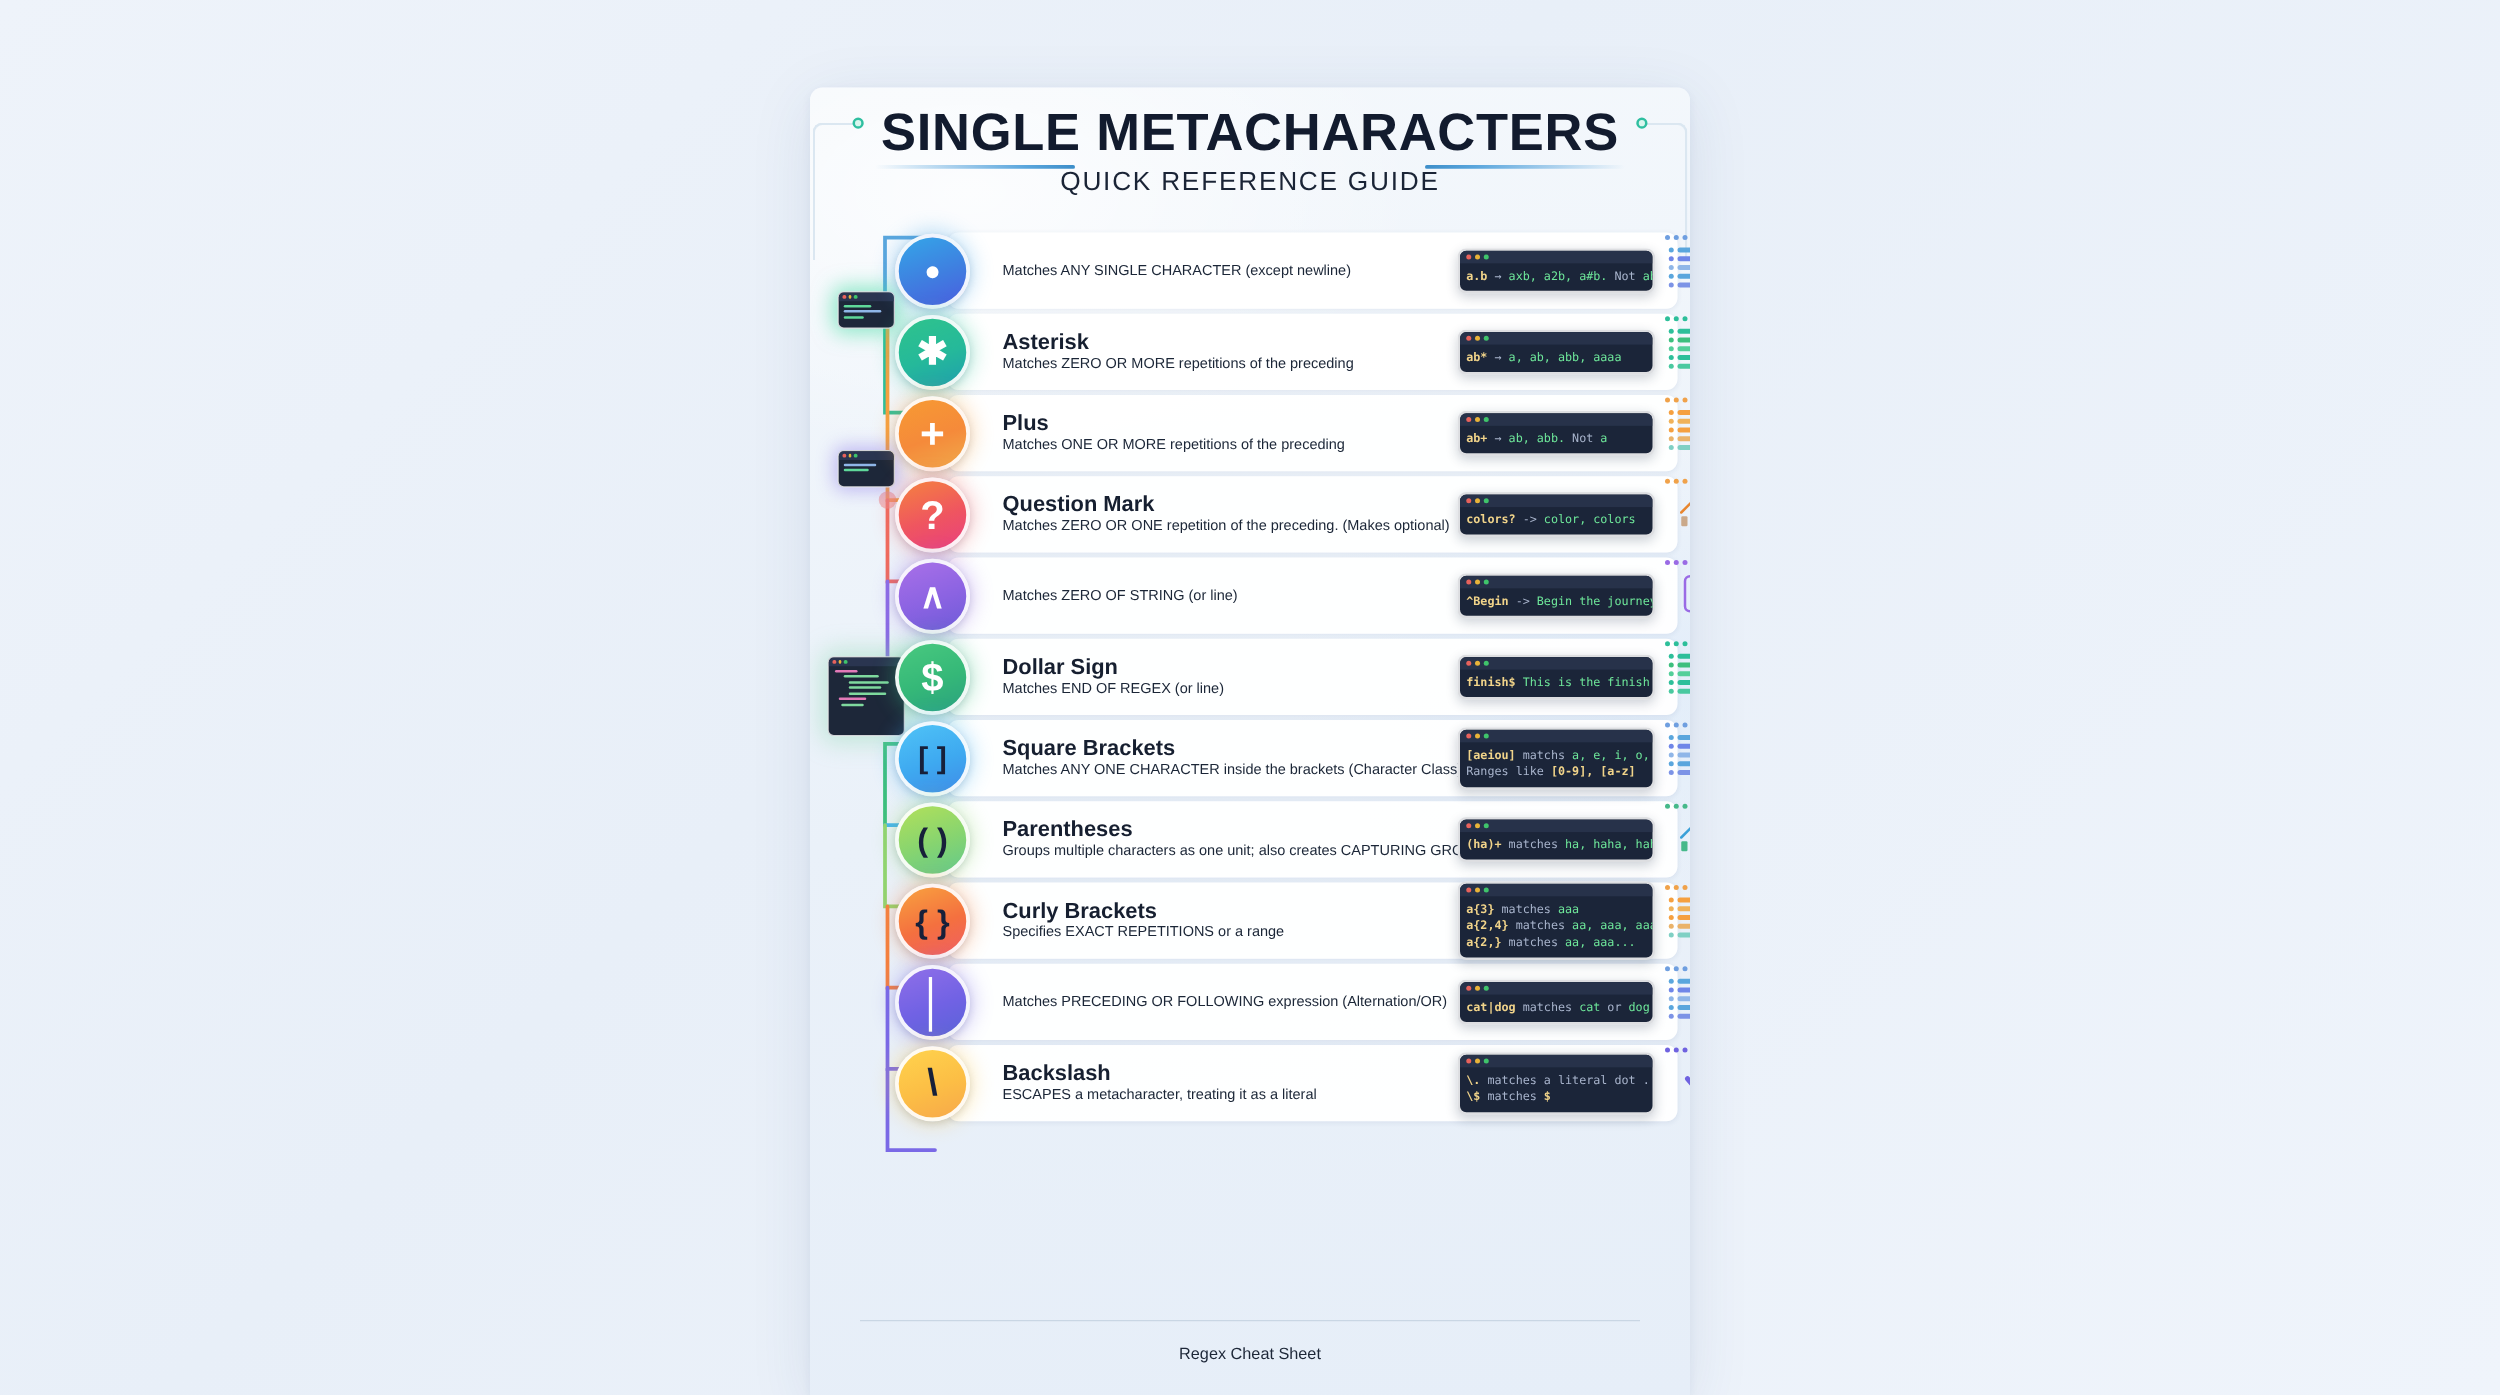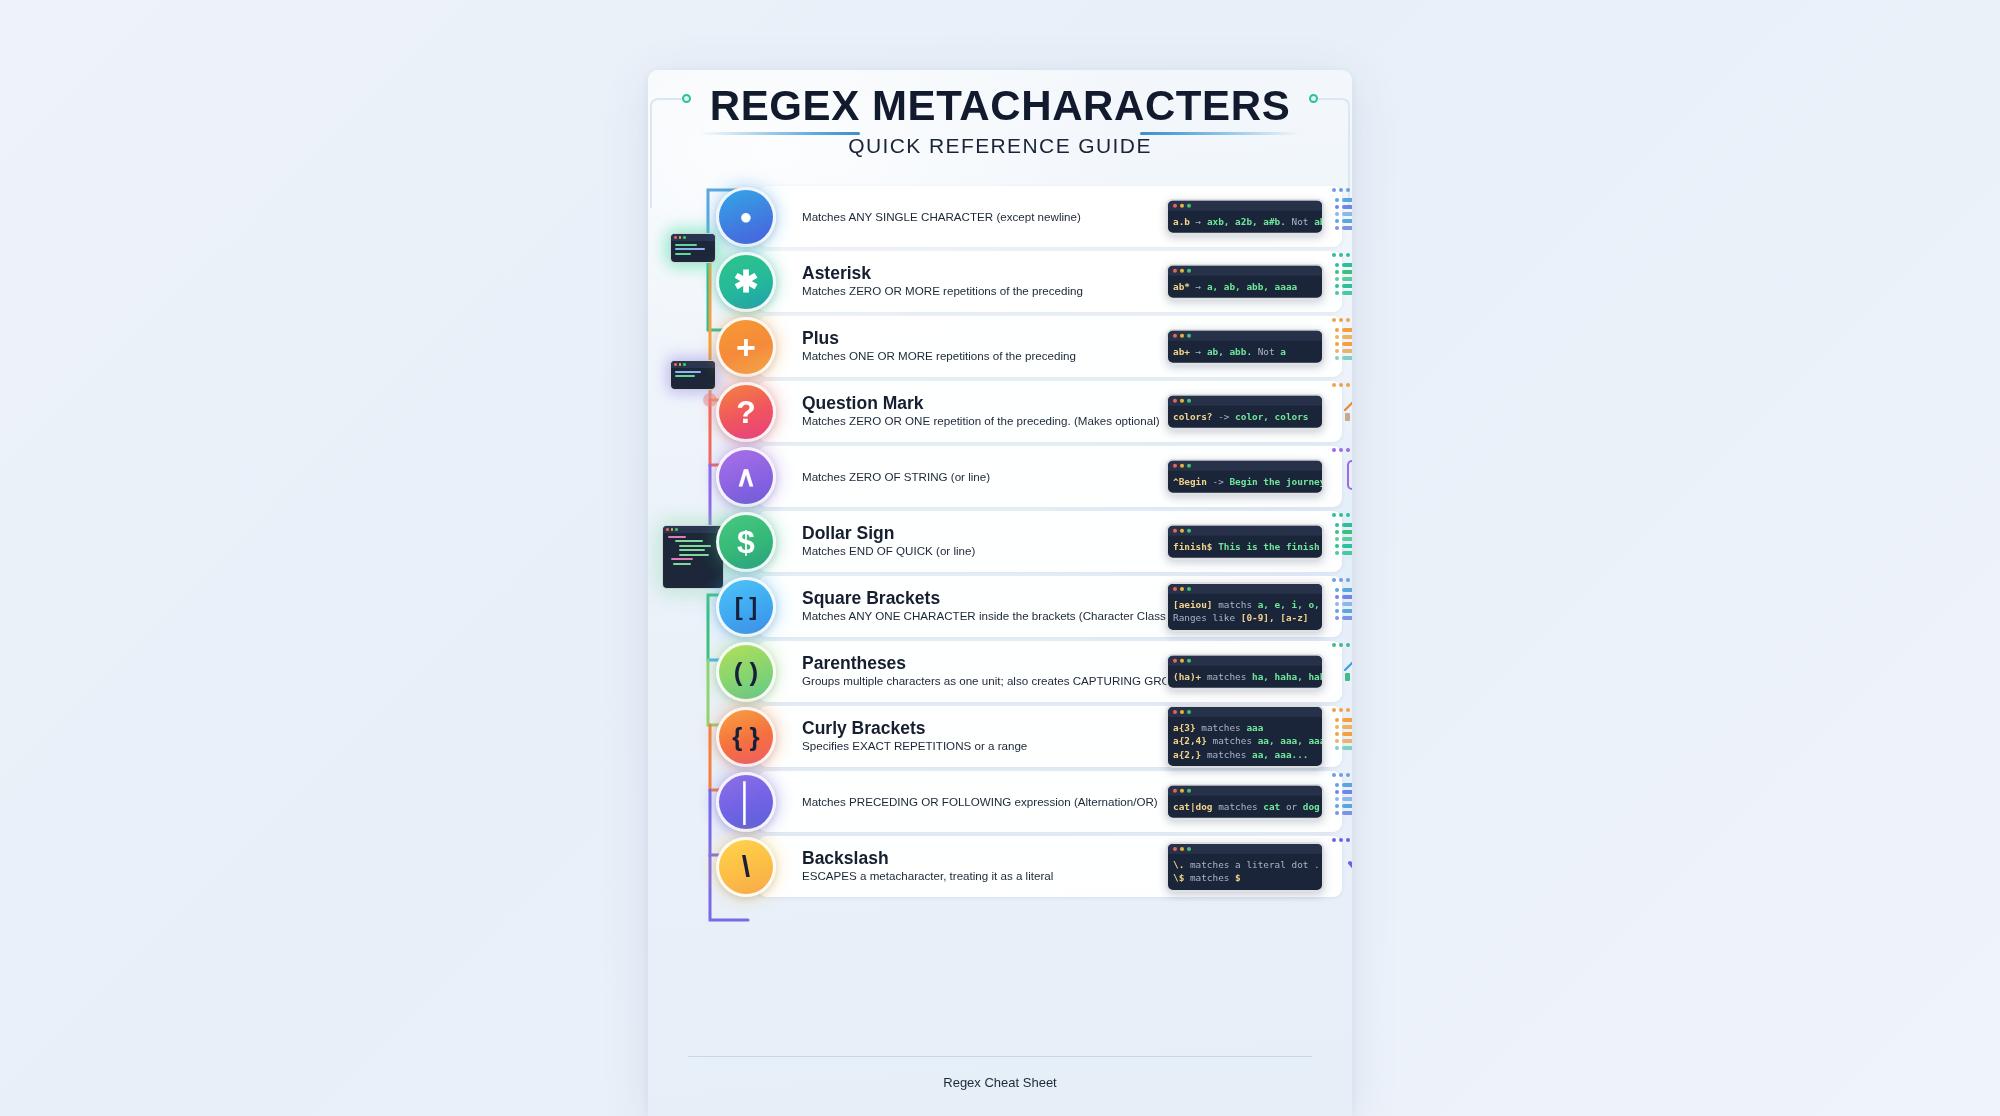--- a/index.html
+++ b/index.html
@@ -111,21 +111,21 @@
   }
   .code-bar { height: 10px; background: #27324a; display:flex; align-items:center; padding-left:5px; gap:3px; }
   .dotr, .doty, .dotg { width:4px; height:4px; border-radius:50%; }
   .dotr{background:#e8625c;} .doty{background:#e8b339;} .dotg{background:#3fc46b;}
   .code-body {
     font-family: "DejaVu Sans Mono", monospace;
     font-size: 9.4px; line-height: 1.45; color: #c9d2e4;
     padding: 4px 5px 5px 5px; white-space: nowrap;
   }
   .tok-pat { color:#f1d48a; font-weight:700; }
-  .tok-ok  { color:#6ee79a; font-weight:700; }
+  .tok-ok  { color:#6ee79a; font-weight:400; }
   .tok-dim { color:#a8b4cc; }
 
   
   .rail { position:absolute; left:0; top:0; width:120px; height:100%; pointer-events:none; }
   .rail svg { position:absolute; left:0; top:0; }
 
   
   .mini {
     position:absolute; width:46px; height:30px; border-radius:5px;
     background:#1d2739; border:1.5px solid rgba(255,255,255,.8);
@@ -155,21 +155,21 @@
 
 <div id="poster">
 
   <div class="header">
     <div class="hdr-wire"></div>
     <div class="hdr-wire r"></div>
     <div class="hdr-dot l"></div>
     <div class="hdr-dot r"></div>
     <div class="sub-rule"></div>
     <div class="sub-rule right"></div>
-    <div class="title">REGEX METACHARACTERS</div>
+    <div class="title">SINGLE METACHARACTERS</div>
     <div class="subtitle">QUICK REFERENCE GUIDE</div>
   </div>
 
   <div class="rail">
     <svg width="120" height="1046" viewBox="0 0 120 1046" fill="none">
       <path d="M60 190 V 120 H 100" stroke="#5aa6dd" stroke-width="3" fill="none" stroke-linecap="round"></path>
       <path d="M60 190 V 260 H 100" stroke="#2dbf9a" stroke-width="3" fill="none" stroke-linecap="round"></path>
       <path d="M62 190 V 330 H 100" stroke="#f5a040" stroke-width="3" fill="none" stroke-linecap="round"></path>
       <path d="M62 330 V 395 H 100" stroke="#ef6b5e" stroke-width="3" fill="none" stroke-linecap="round"></path>
       <path d="M62 395 V 460 H 100" stroke="#8b6be5" stroke-width="3" fill="none" stroke-linecap="round"></path>
@@ -443,21 +443,21 @@
             </svg></div>
         </div>
       </div>
       <div class="row">
         <div class="row-inner">
           <div class="badge" style="background:linear-gradient(160deg,#49c97f 0%,#35b878 55%,#2aa17f 100%);box-shadow:0 0 16px 3px #3dbf7e55, 0 2px 6px rgba(30,50,90,.18);">
             <span class="glyph" style="font-size:32px;color:#ffffff;">$</span>
           </div>
           <div class="panel">
             <div class="p-title">Dollar Sign</div>
-            <div class="p-desc"><span>Matches </span><b>END OF QUICK</b><span> (or line)</span></div>
+            <div class="p-desc"><span>Matches </span><b>END OF REGEX</b><span> (or line)</span></div>
           </div>
           <div class="code">
             <div class="code-bar">
               <span class="dotr"></span>
               <span class="doty"></span>
               <span class="dotg"></span>
             </div>
             <div class="code-body">
               <div><span class="tok-pat">finish$ </span><span class="tok-ok">This is the finish</span></div>
             </div>

